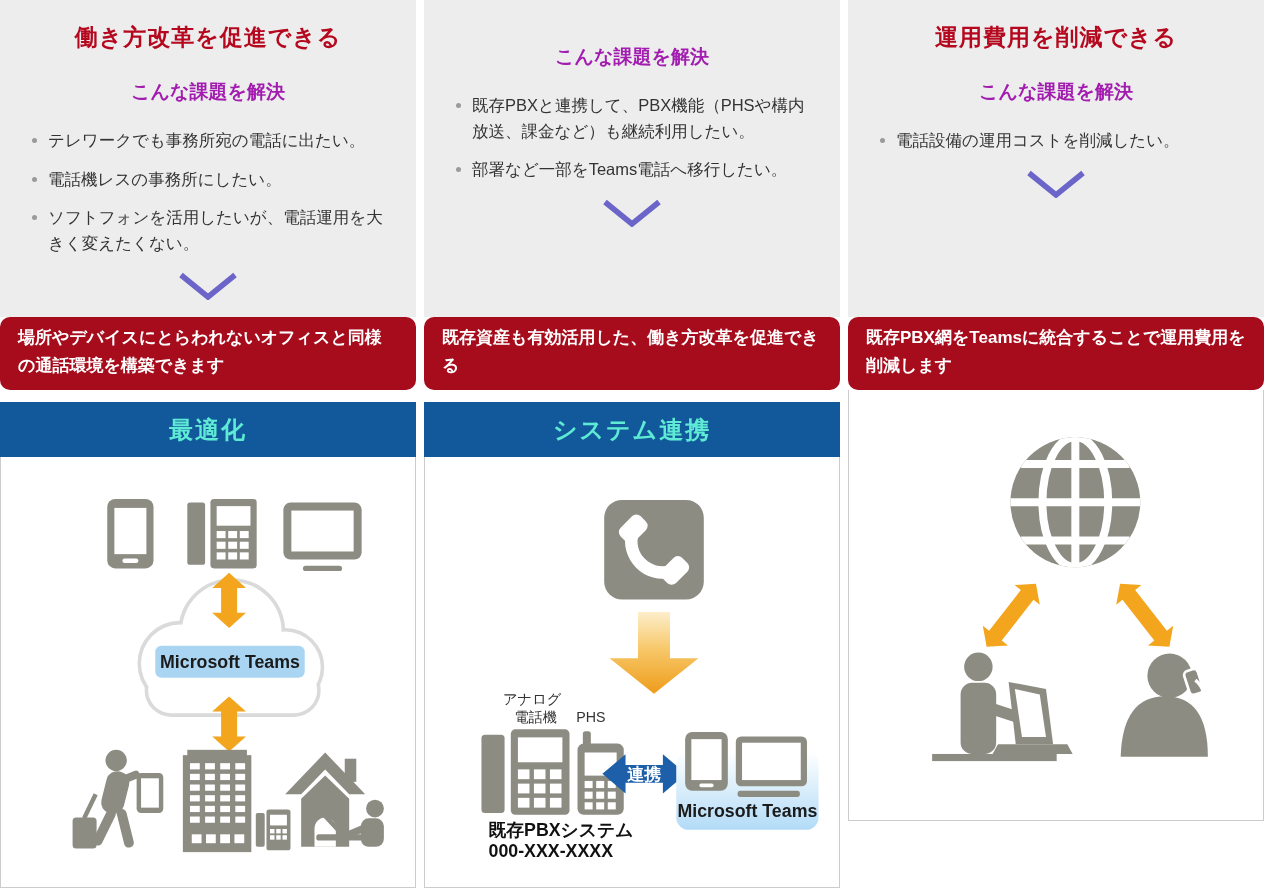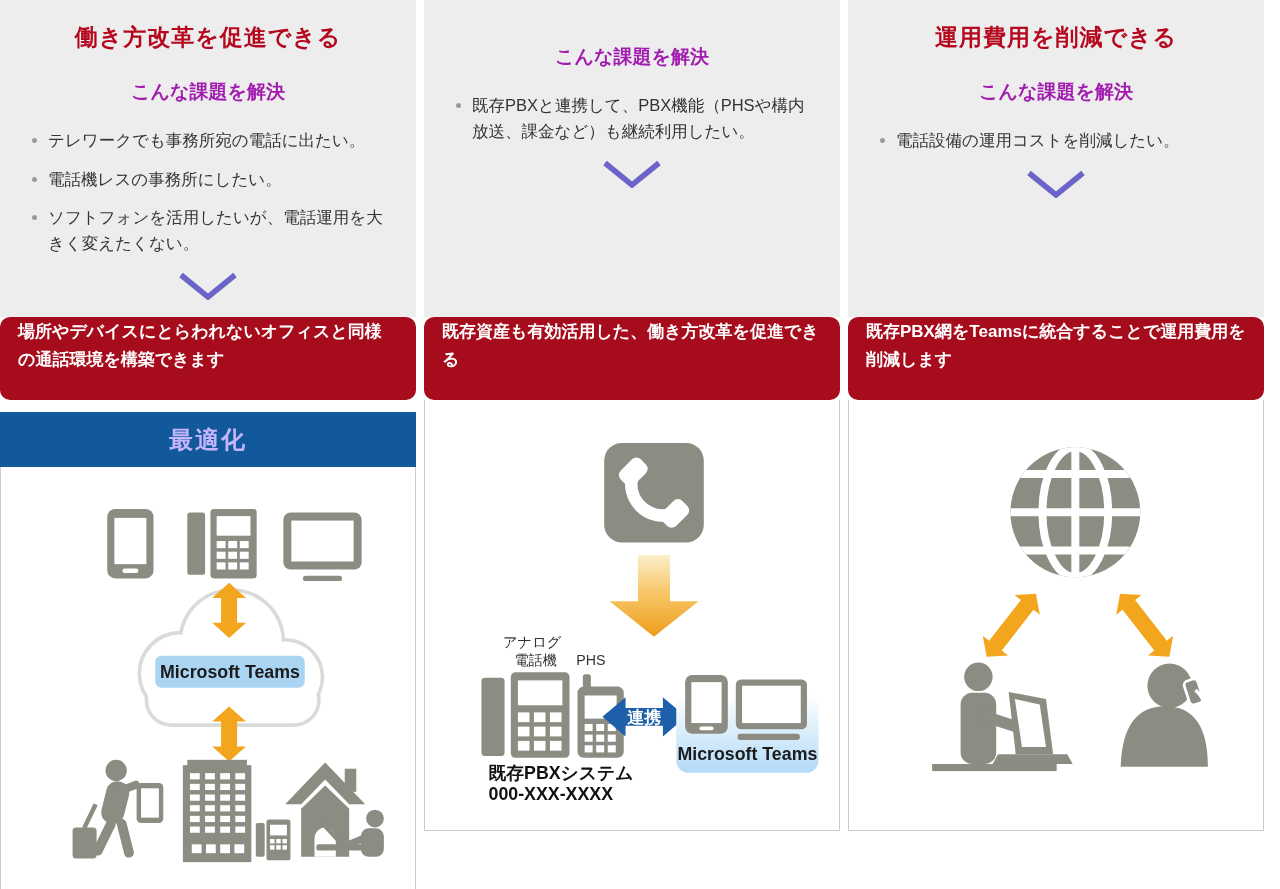--- a/index.html
+++ b/index.html
@@ -13,22 +13,22 @@
   .page{display:flex;gap:8px;width:1280px;}
   .column{width:416px;flex:0 0 416px;display:flex;flex-direction:column;}
   .top-panel{height:317px;background:var(--panel-gray,#ededee);padding:18px 26px 0;}
   .col-title{margin:4px 0 0;text-align:center;font-size:23px;font-weight:bold;color:var(--title-red,#b5081e);letter-spacing:1px;}
   .col-subtitle{margin:26px 0 0;text-align:center;font-size:19px;font-weight:bold;color:#a21caf;}
   .bullets{list-style:none;margin:23px 0 0;padding:0;}
   .bullets li{position:relative;padding-left:22px;font-size:16.5px;line-height:1.55;color:#333;margin-bottom:13px;}
   .bullets li::before{content:"";position:absolute;left:6px;top:10px;width:5px;height:5px;border-radius:50%;background:#9a9a9a;}
   .chevron{display:block;margin:16px auto 0;}
   .chev{stroke:var(--chevron-purple,#6b65c9);stroke-width:5.5;fill:none;}
-  .banner{height:83px;background:var(--banner-red,#a60c1c);border-radius:10px;padding:1px 18px;color:#fff;font-size:17px;font-weight:bold;line-height:1.62;}
-  .section-header{margin-top:12px;height:55px;line-height:55px;background:var(--header-blue,#12599b);color:#c4b5fd;font-size:24px;font-weight:bold;text-align:center;letter-spacing:2px;}
+  .banner{height:73px;background:var(--banner-red,#a60c1c);border-radius:10px;padding:7px 18px;color:#fff;font-size:17px;font-weight:bold;line-height:1.62;}
+  .section-header{margin-top:12px;height:55px;line-height:55px;background:var(--header-blue,#12599b);color:#5eead4;font-size:24px;font-weight:bold;text-align:center;letter-spacing:2px;}
   .illo{height:431px;background:#fff;border:1px solid var(--border-gray,#ccc);border-top:none;position:relative;padding-left:44px;}
   .illo svg{display:block;width:100%;height:100%;}
   
   .ig{fill:var(--icon-gray,#8c8c83);}
   .igs{stroke:var(--icon-gray,#8c8c83);fill:none;}
   .wh{fill:#ffffff;}
   .orn{fill:var(--arrow-orange,#f2a51d);}
   .linkf{fill:var(--link-blue,#1d5fa8);}
   .chipf{fill:var(--teams-chip,#a9d5f2);}
   .cl-s{stroke:#dadada;stroke-width:8;fill:#fff;}
@@ -187,26 +187,28 @@
         </g>
       </svg>
     </div>
   </div>
 
   <div class="column">
     <div class="top-panel">
       <h3 class="col-subtitle">こんな課題を解決</h3>
       <ul class="bullets">
         <li>既存PBXと連携して、PBX機能（PHSや構内放送、課金など）も継続利用したい。</li>
+        <li>部署など一部をTeams電話へ移行したい。</li>
       </ul>
       <svg class="chevron" width="60" height="28" viewBox="0 0 60 28">
         <polyline class="chev" points="3,3 30,25 57,3"></polyline>
       </svg>
     </div>
     <div class="banner"><span>既存資産も有効活用した、働き方改革を促進できる</span></div>
+    <div class="section-header">システム連携</div>
     <div class="illo">
       <svg viewBox="0 0 416 431">
         <defs>
           <linearGradient id="gradArrow" x1="0" y1="0" x2="0" y2="1">
             <stop offset="0%" stop-color="#fdeecb"></stop>
               <stop offset="45%" stop-color="#f7c86a"></stop>
               <stop offset="100%" stop-color="#ee9c1a"></stop>
           </linearGradient>
           <linearGradient id="gradPanel" x1="0" y1="0" x2="0" y2="1">
             <stop offset="0%" stop-color="#ffffff"></stop>

